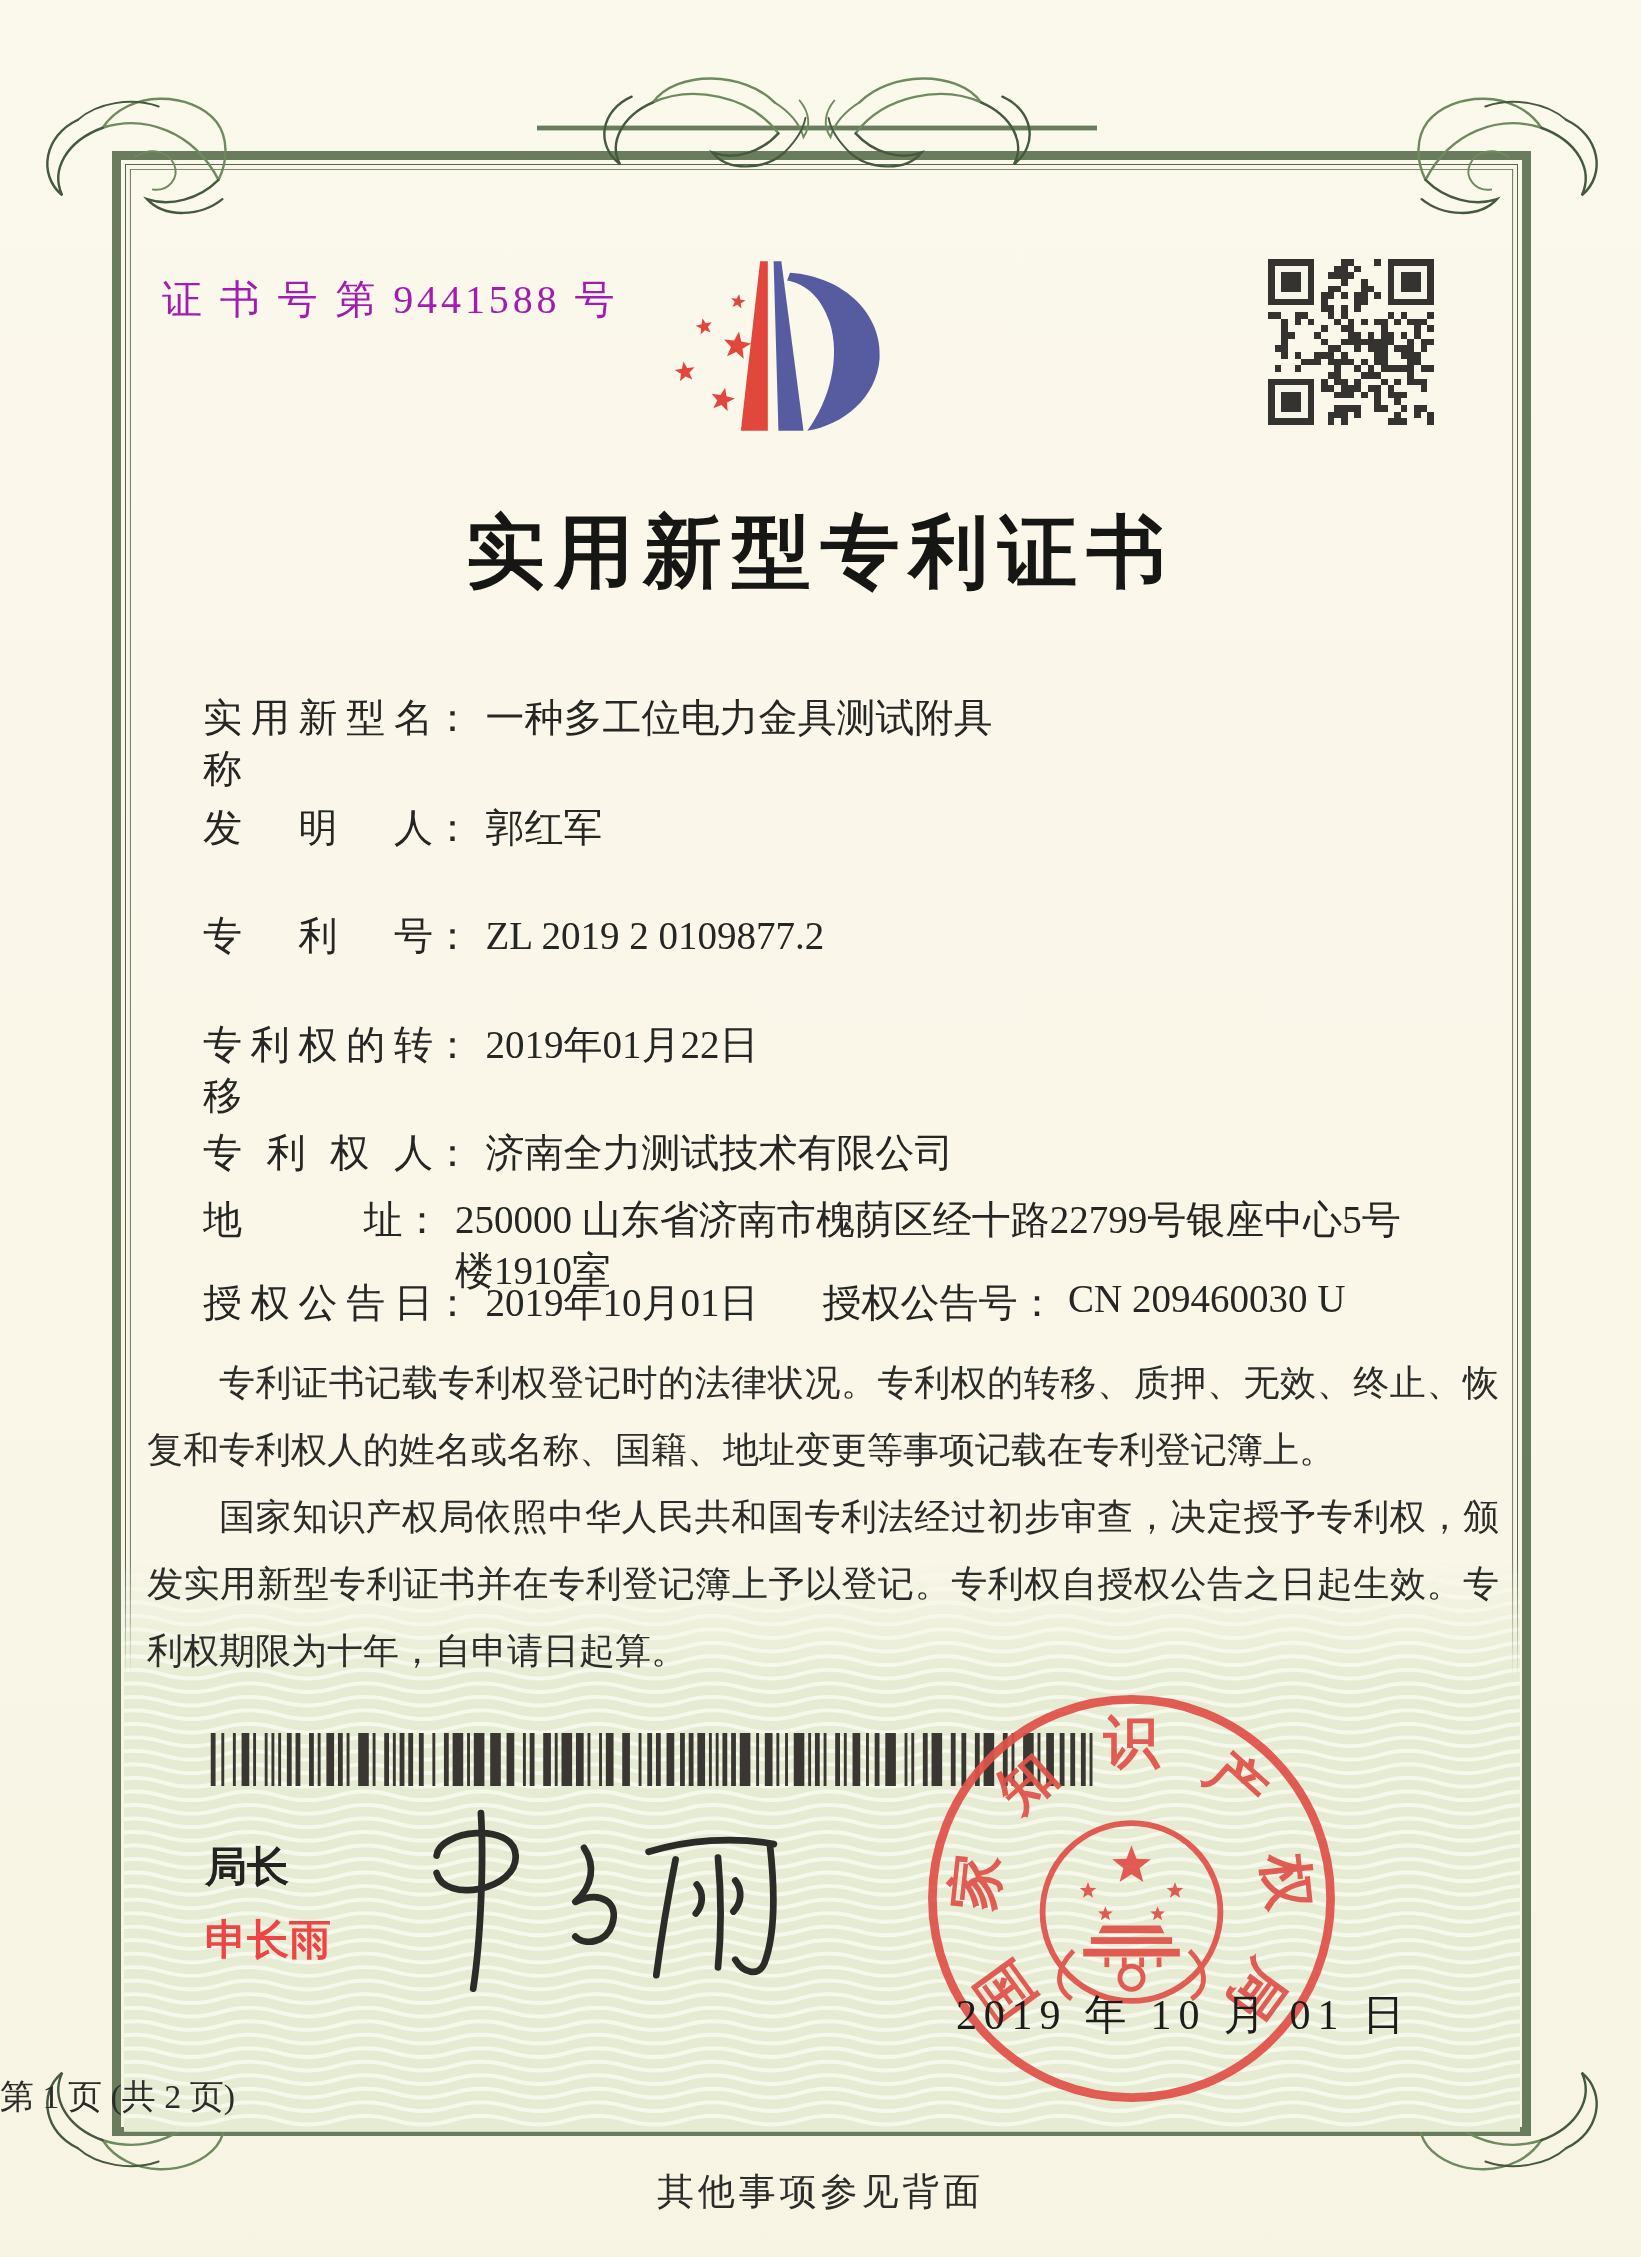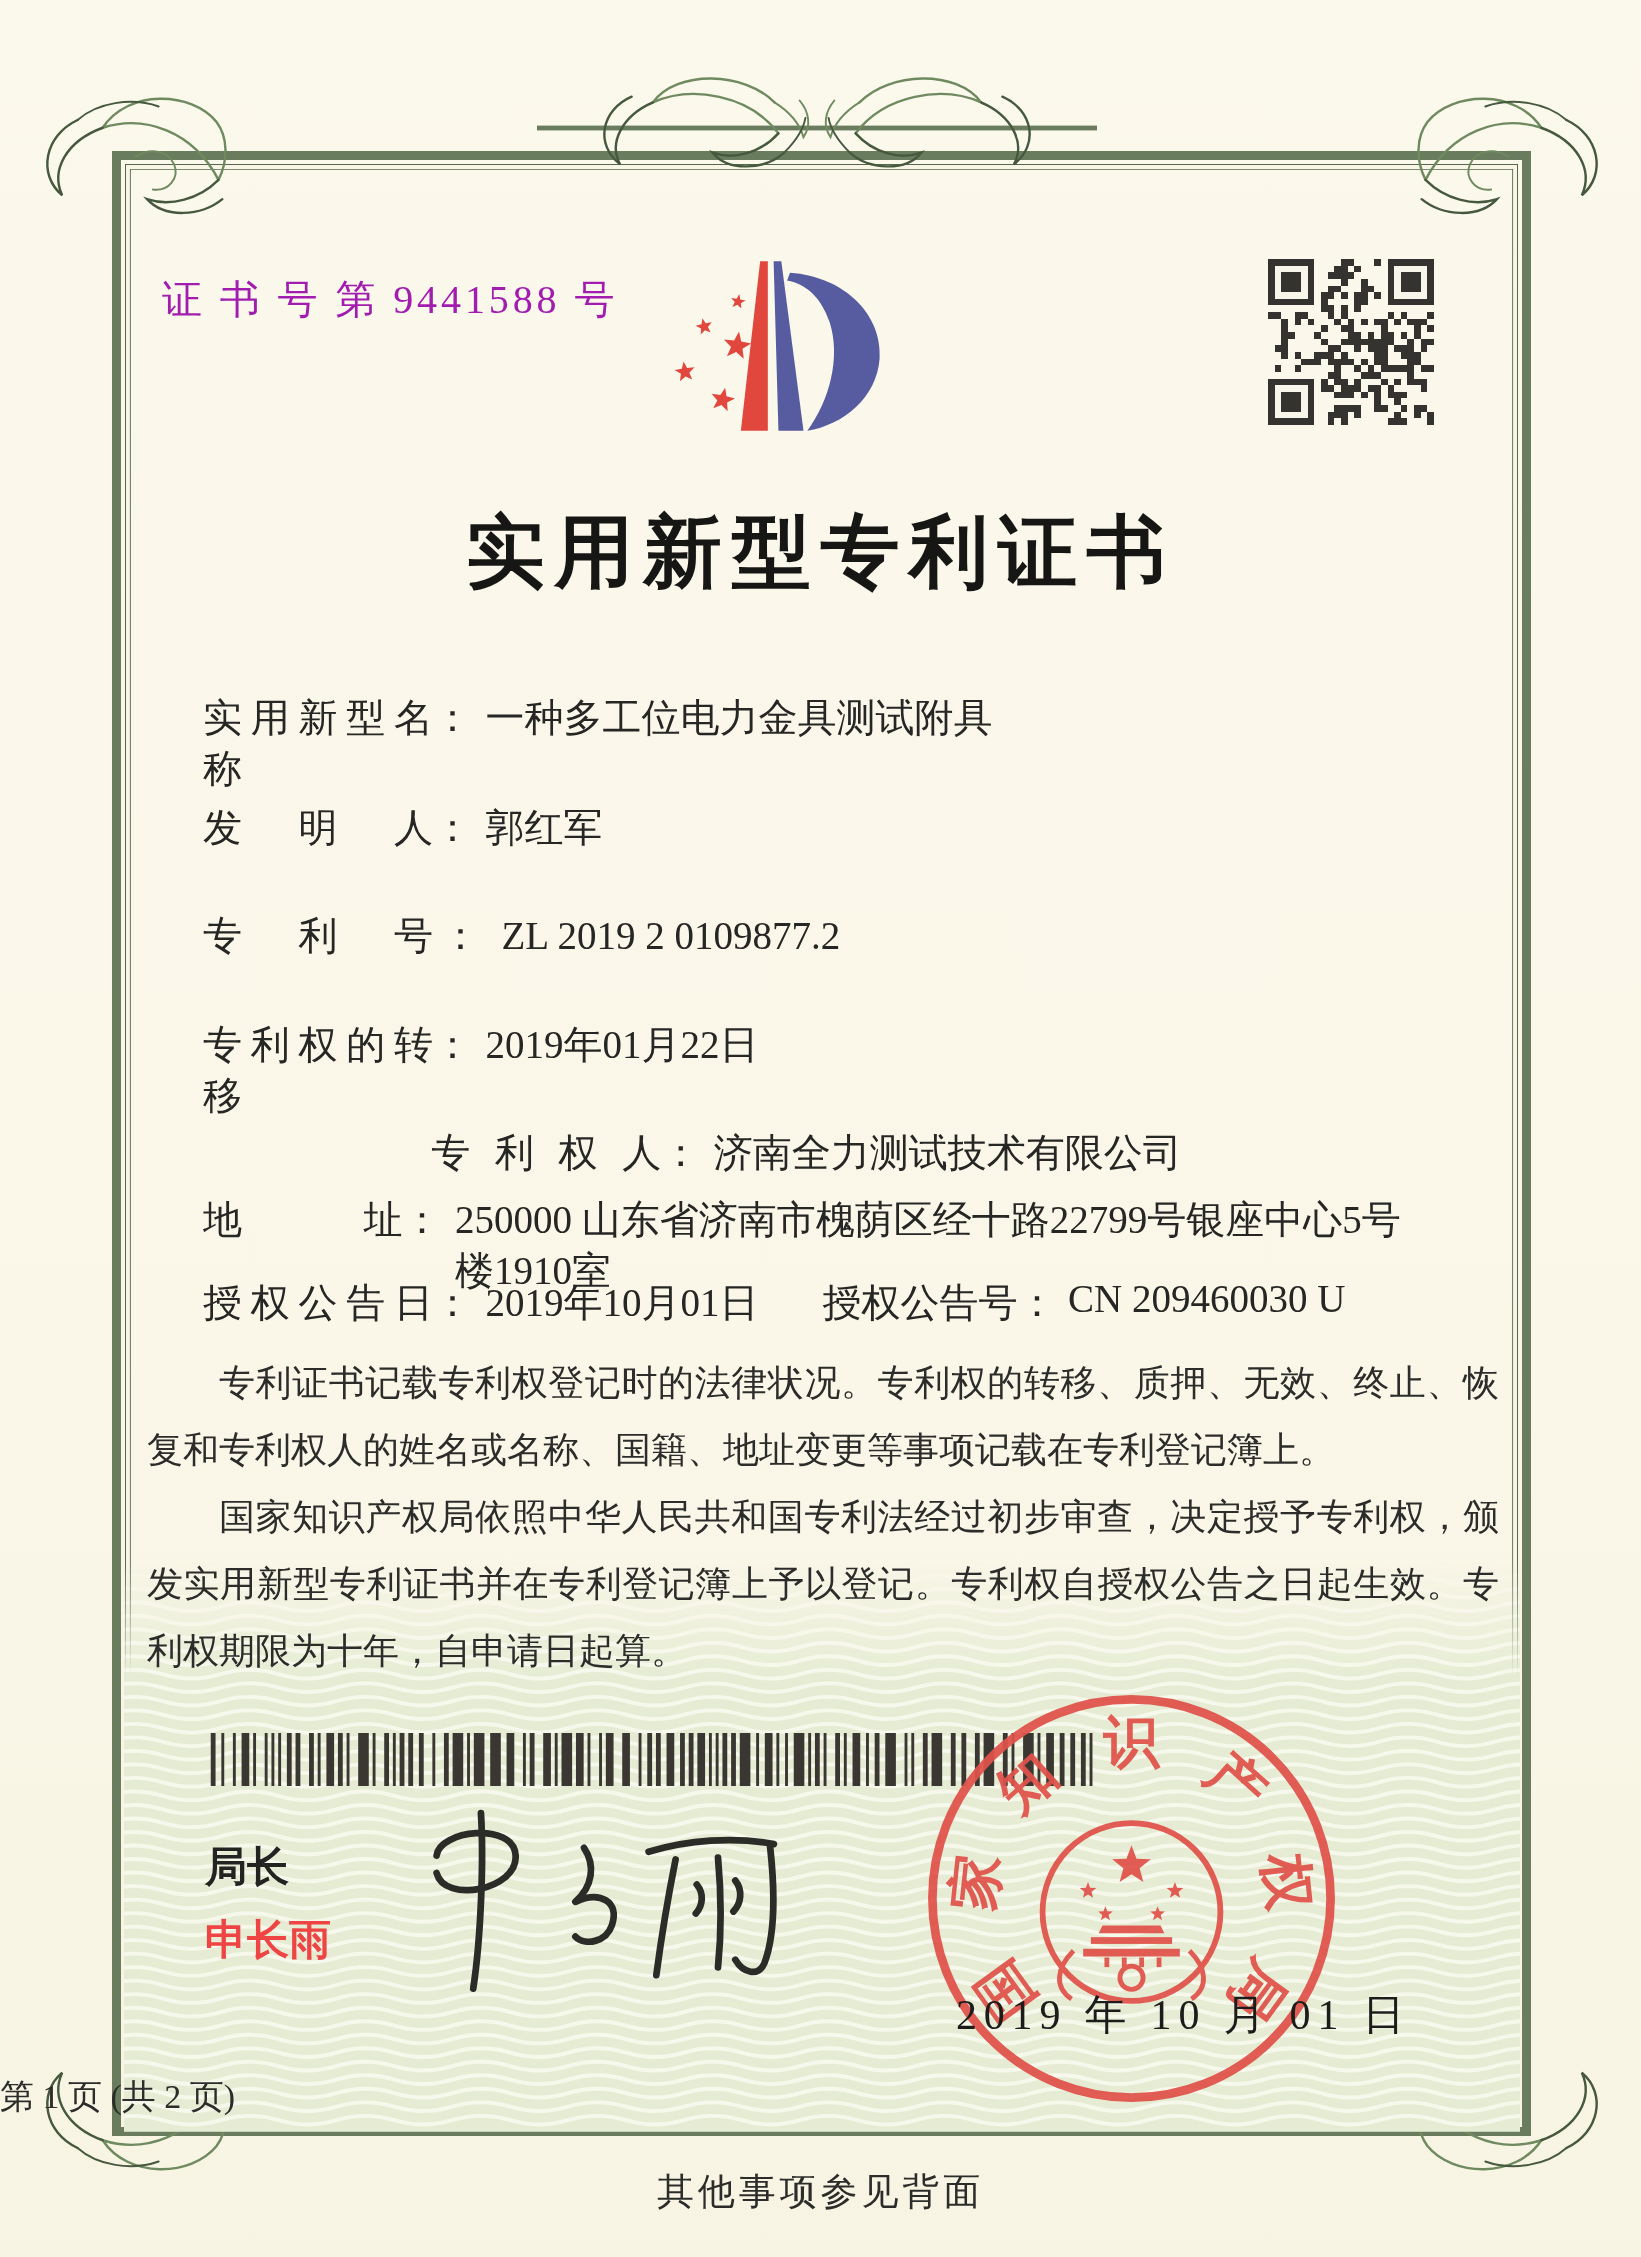--- a/index.html
+++ b/index.html
@@ -381,31 +381,31 @@
 <div class="abs field-row" style="top:693px;">
   <span class="jlabel">实用新型名称</span>
     <span class="colon">：</span>
   <span class="fvalue">一种多工位电力金具测试附具</span>
 </div>
 <div class="abs field-row" style="top:803px;">
   <span class="jlabel">发明人</span>
     <span class="colon">：</span>
   <span class="fvalue">郭红军</span>
 </div>
-<div class="abs field-row" style="top:911px;gap:8px;">
+<div class="abs field-row" style="top:911px;">
   <span class="jlabel">专利号</span>
     <span class="colon">：</span>
   <span class="fvalue">ZL 2019 2 0109877.2</span>
 </div>
 <div class="abs field-row" style="top:1020px;">
   <span class="jlabel">专利权的转移</span>
     <span class="colon">：</span>
   <span class="fvalue">2019年01月22日</span>
 </div>
-<div class="abs field-row" style="top:1128px;justify-content:center;">
+<div class="abs field-row" style="top:1128px;">
   <span class="jlabel">专利权人</span>
     <span class="colon">：</span>
   <span class="fvalue">济南全力测试技术有限公司</span>
 </div>
 <div class="abs field-row" style="top:1195px;">
   <span class="jlabel">地址</span>
     <span class="colon">：</span>
   <span class="fvalue" style="max-width:975px;">250000 山东省济南市槐荫区经十路22799号银座中心5号楼1910室</span>
 </div>
 

